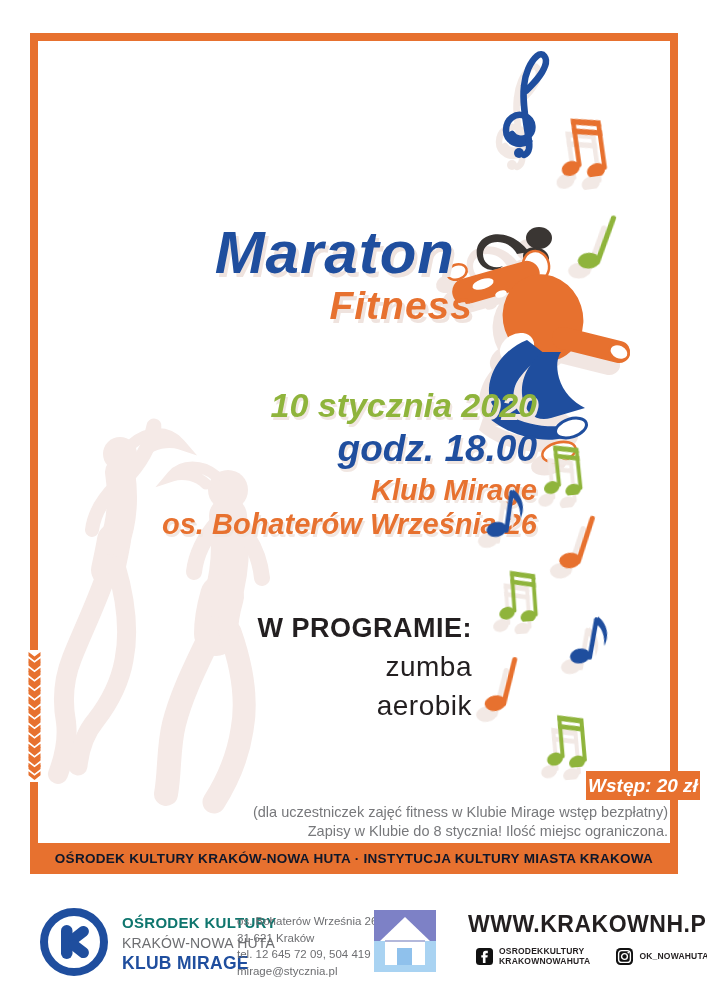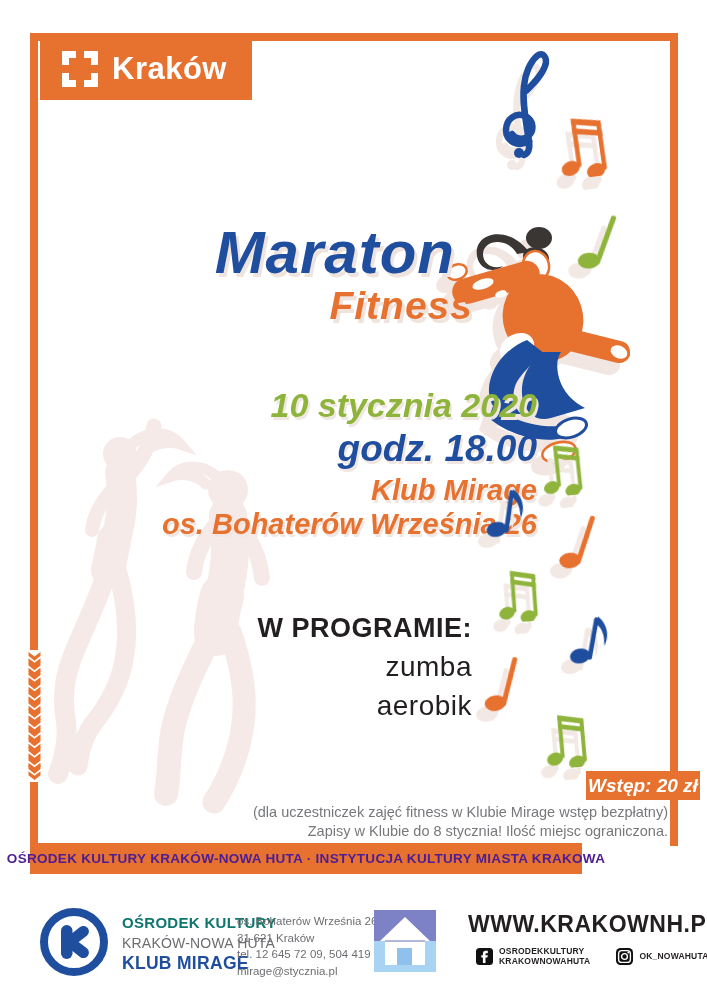--- a/index.html
+++ b/index.html
@@ -43,22 +43,22 @@
   
   .badge {
     position:absolute; left:586px; top:771px; width:114px; height:29px;
     background:#E7712F; color:#fff; font-size:19px; font-weight:bold; font-style:italic;
     display:flex; align-items:center; justify-content:center; white-space:nowrap;
   }
   .fineprint { position:absolute; right:39px; text-align:right; color:#77787B; font-size:14.5px; white-space:nowrap; }
   .fp1 { top:804px; } .fp2 { top:823px; }
   
   .banner {
-    position:absolute; left:30px; top:843px; width:552px; height:31px; background:#E7712F;
-    color:#4c1d95; font-size:13.5px; font-weight:bold; letter-spacing:.3px;
+    position:absolute; left:30px; top:843px; width:648px; height:31px; background:#E7712F;
+    color:#0f172a; font-size:13.5px; font-weight:bold; letter-spacing:.3px;
     display:flex; align-items:center; justify-content:center; white-space:nowrap;
   }
   
   .footer { position:absolute; left:0; top:896px; width:707px; height:104px; background:#fff; }
   .klogo { position:absolute; left:38px; top:10px; }
   .org { position:absolute; left:122px; top:18px; white-space:nowrap; }
   .org .o1 { font-size:15px; font-weight:bold; color:#0f766e; letter-spacing:.3px; }
   .org .o2 { font-size:14px; color:#6D6E71; margin-top:4px; letter-spacing:.2px; }
   .org .o3 { font-size:17.5px; font-weight:bold; color:#1F4E9E; margin-top:2px; letter-spacing:.3px; }
   .contact { position:absolute; left:237px; top:17px; font-size:11.5px; color:#6D6E71; line-height:1.45; white-space:nowrap; }
@@ -140,24 +140,20 @@
     <use href="#sym-chev" x="0.5" y="47.5" width="14" height="15"></use>
     <use href="#sym-chev" x="0.5" y="57" width="14" height="15"></use>
     <use href="#sym-chev" x="0.5" y="66.5" width="14" height="15"></use>
     <use href="#sym-chev" x="0.5" y="76" width="14" height="15"></use>
     <use href="#sym-chev" x="0.5" y="85.5" width="14" height="15"></use>
     <use href="#sym-chev" x="0.5" y="95" width="14" height="15"></use>
     <use href="#sym-chev" x="0.5" y="104.5" width="14" height="15"></use>
     <use href="#sym-chev" x="0.5" y="113" width="14" height="15"></use>
   </svg>
 
-  <div class="krakow-logo">
-    <div class="pix"></div>
-    <div class="txt">Kraków</div>
-  </div>
 
   <svg class="abs note-shadow" style="left:496px; top:42px;" width="56" height="118" viewBox="0 0 56 118">
     <g stroke="#1F4E9E" stroke-width="6.5" fill="none" stroke-linecap="round">
       <path d="M33 99 C22 106 10 99 10 88 C10 77 20 70 29 74 C38 78 39 90 31 95 C26 98 19 97 16 92"></path>
       <path d="M33 99 C30 80 26 60 28 44 C29 32 34 20 41 14 C47 9 52 16 49 24 C46 33 38 41 30 49"></path>
       <path d="M33 99 C34 106 33 111 28 113"></path>
     </g>
     <circle cx="23" cy="111" r="5" fill="#1F4E9E"></circle>
   </svg>
   <svg class="abs note-shadow" style="left:556px; top:112px; transform:rotate(-8deg);" width="52" height="66" viewBox="0 0 46 64" fill="#E7712F">

